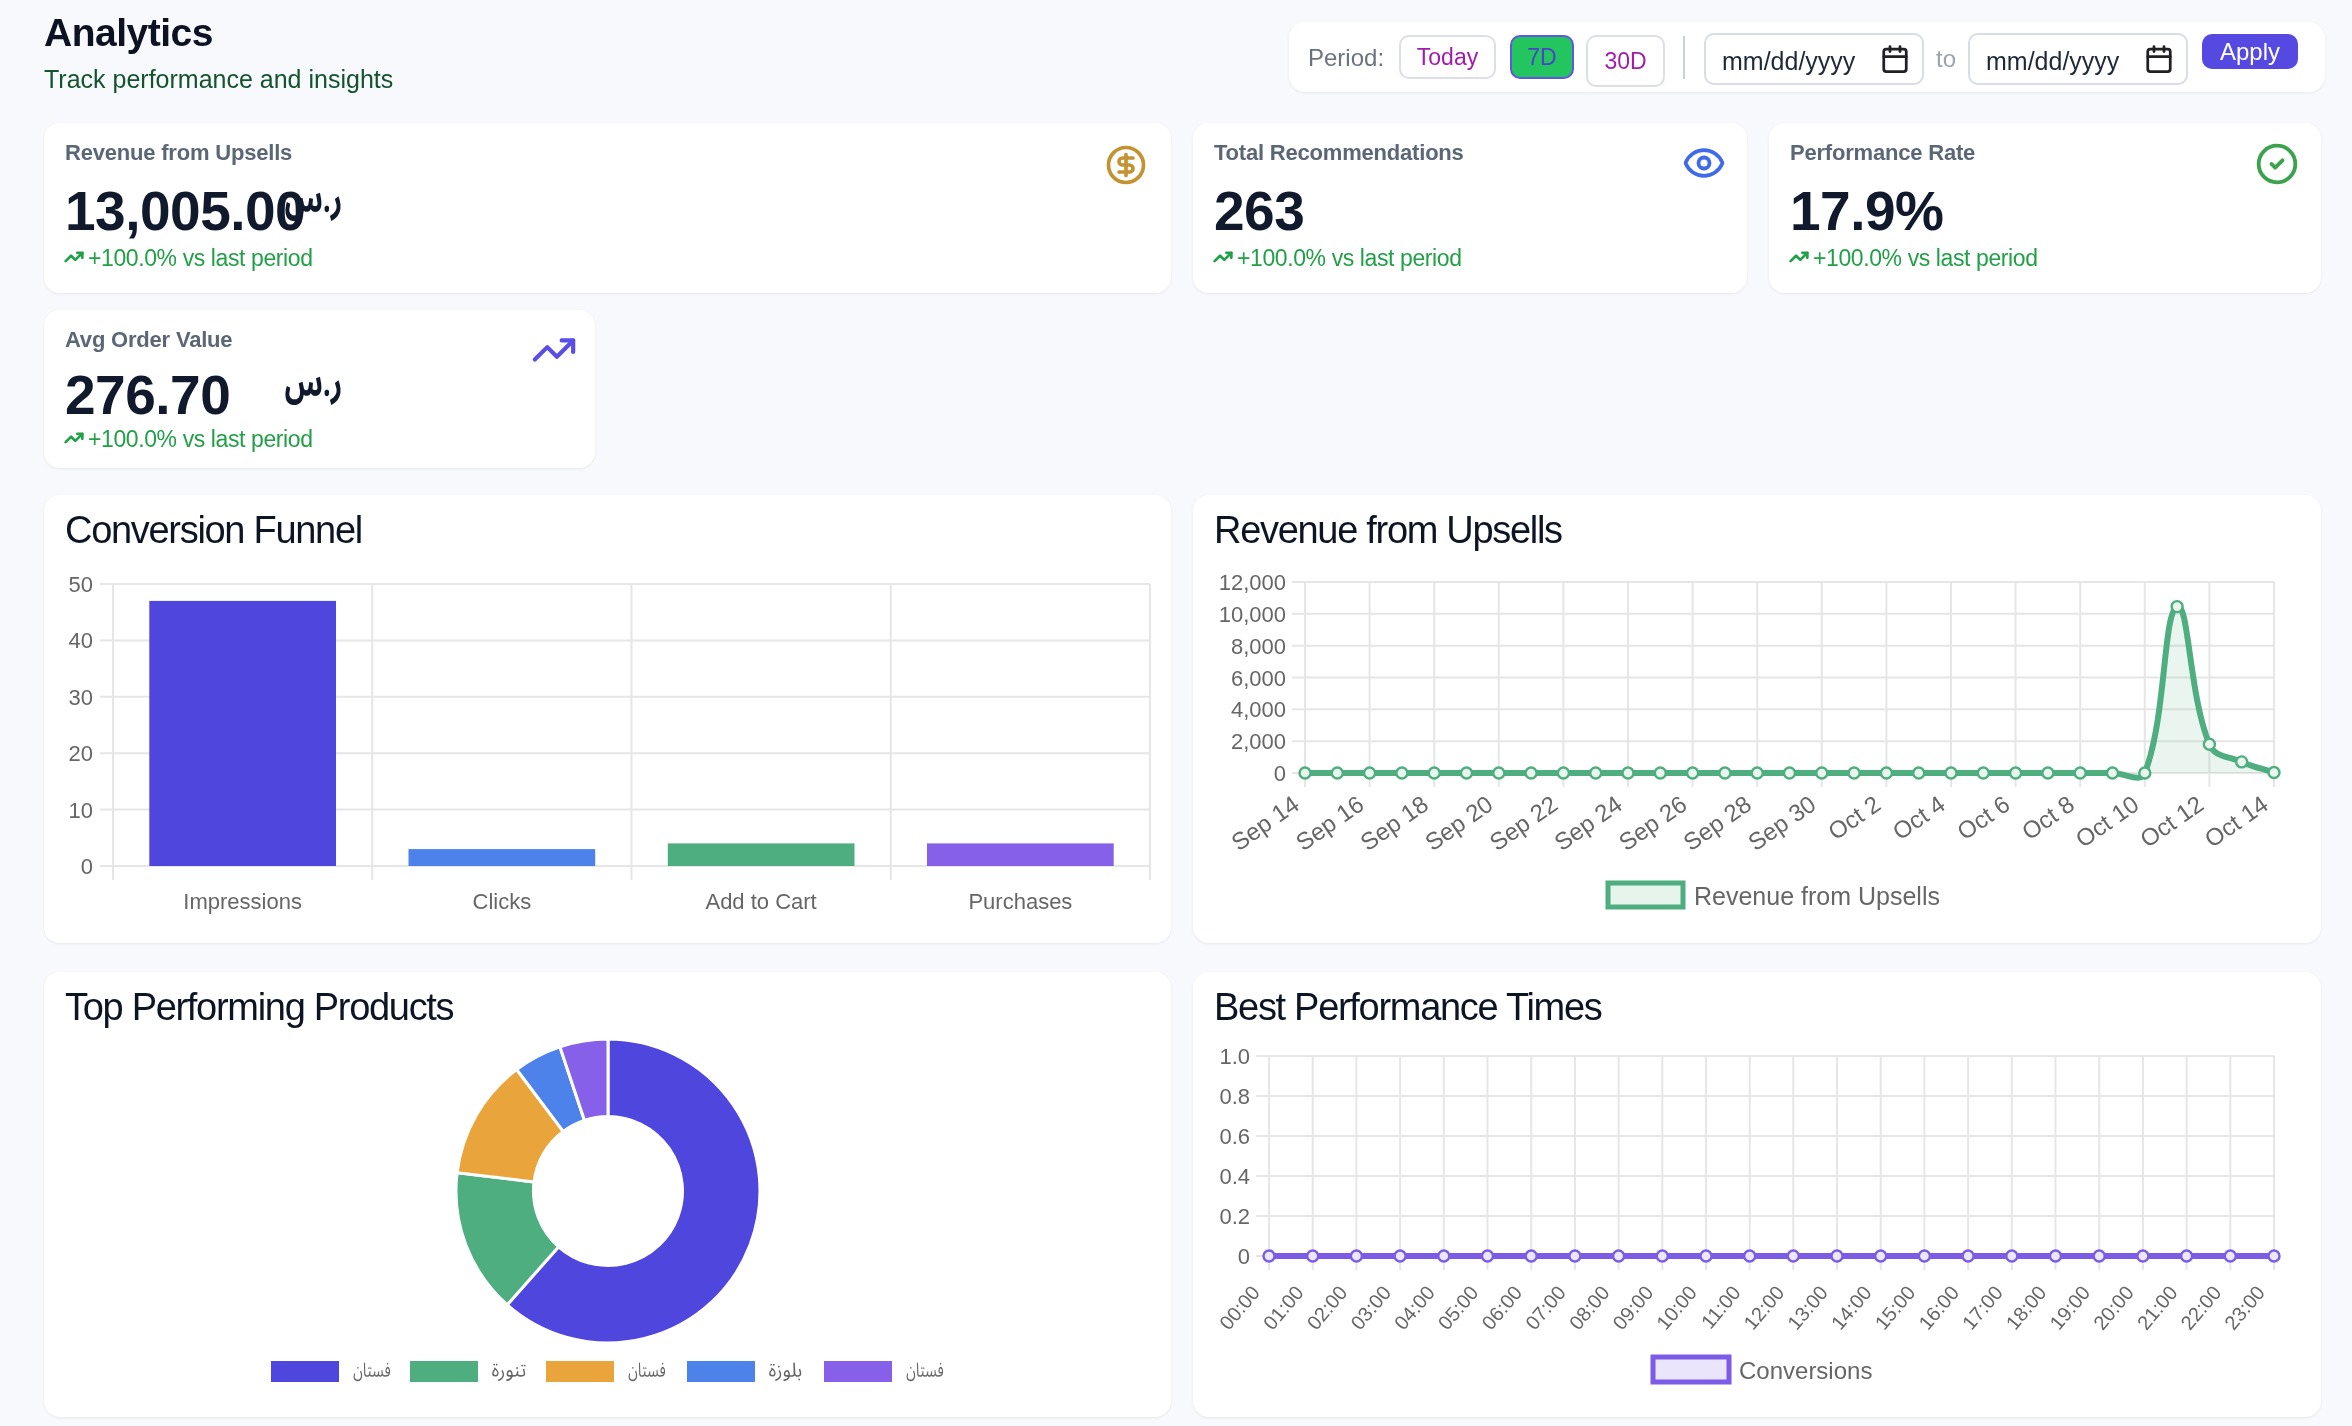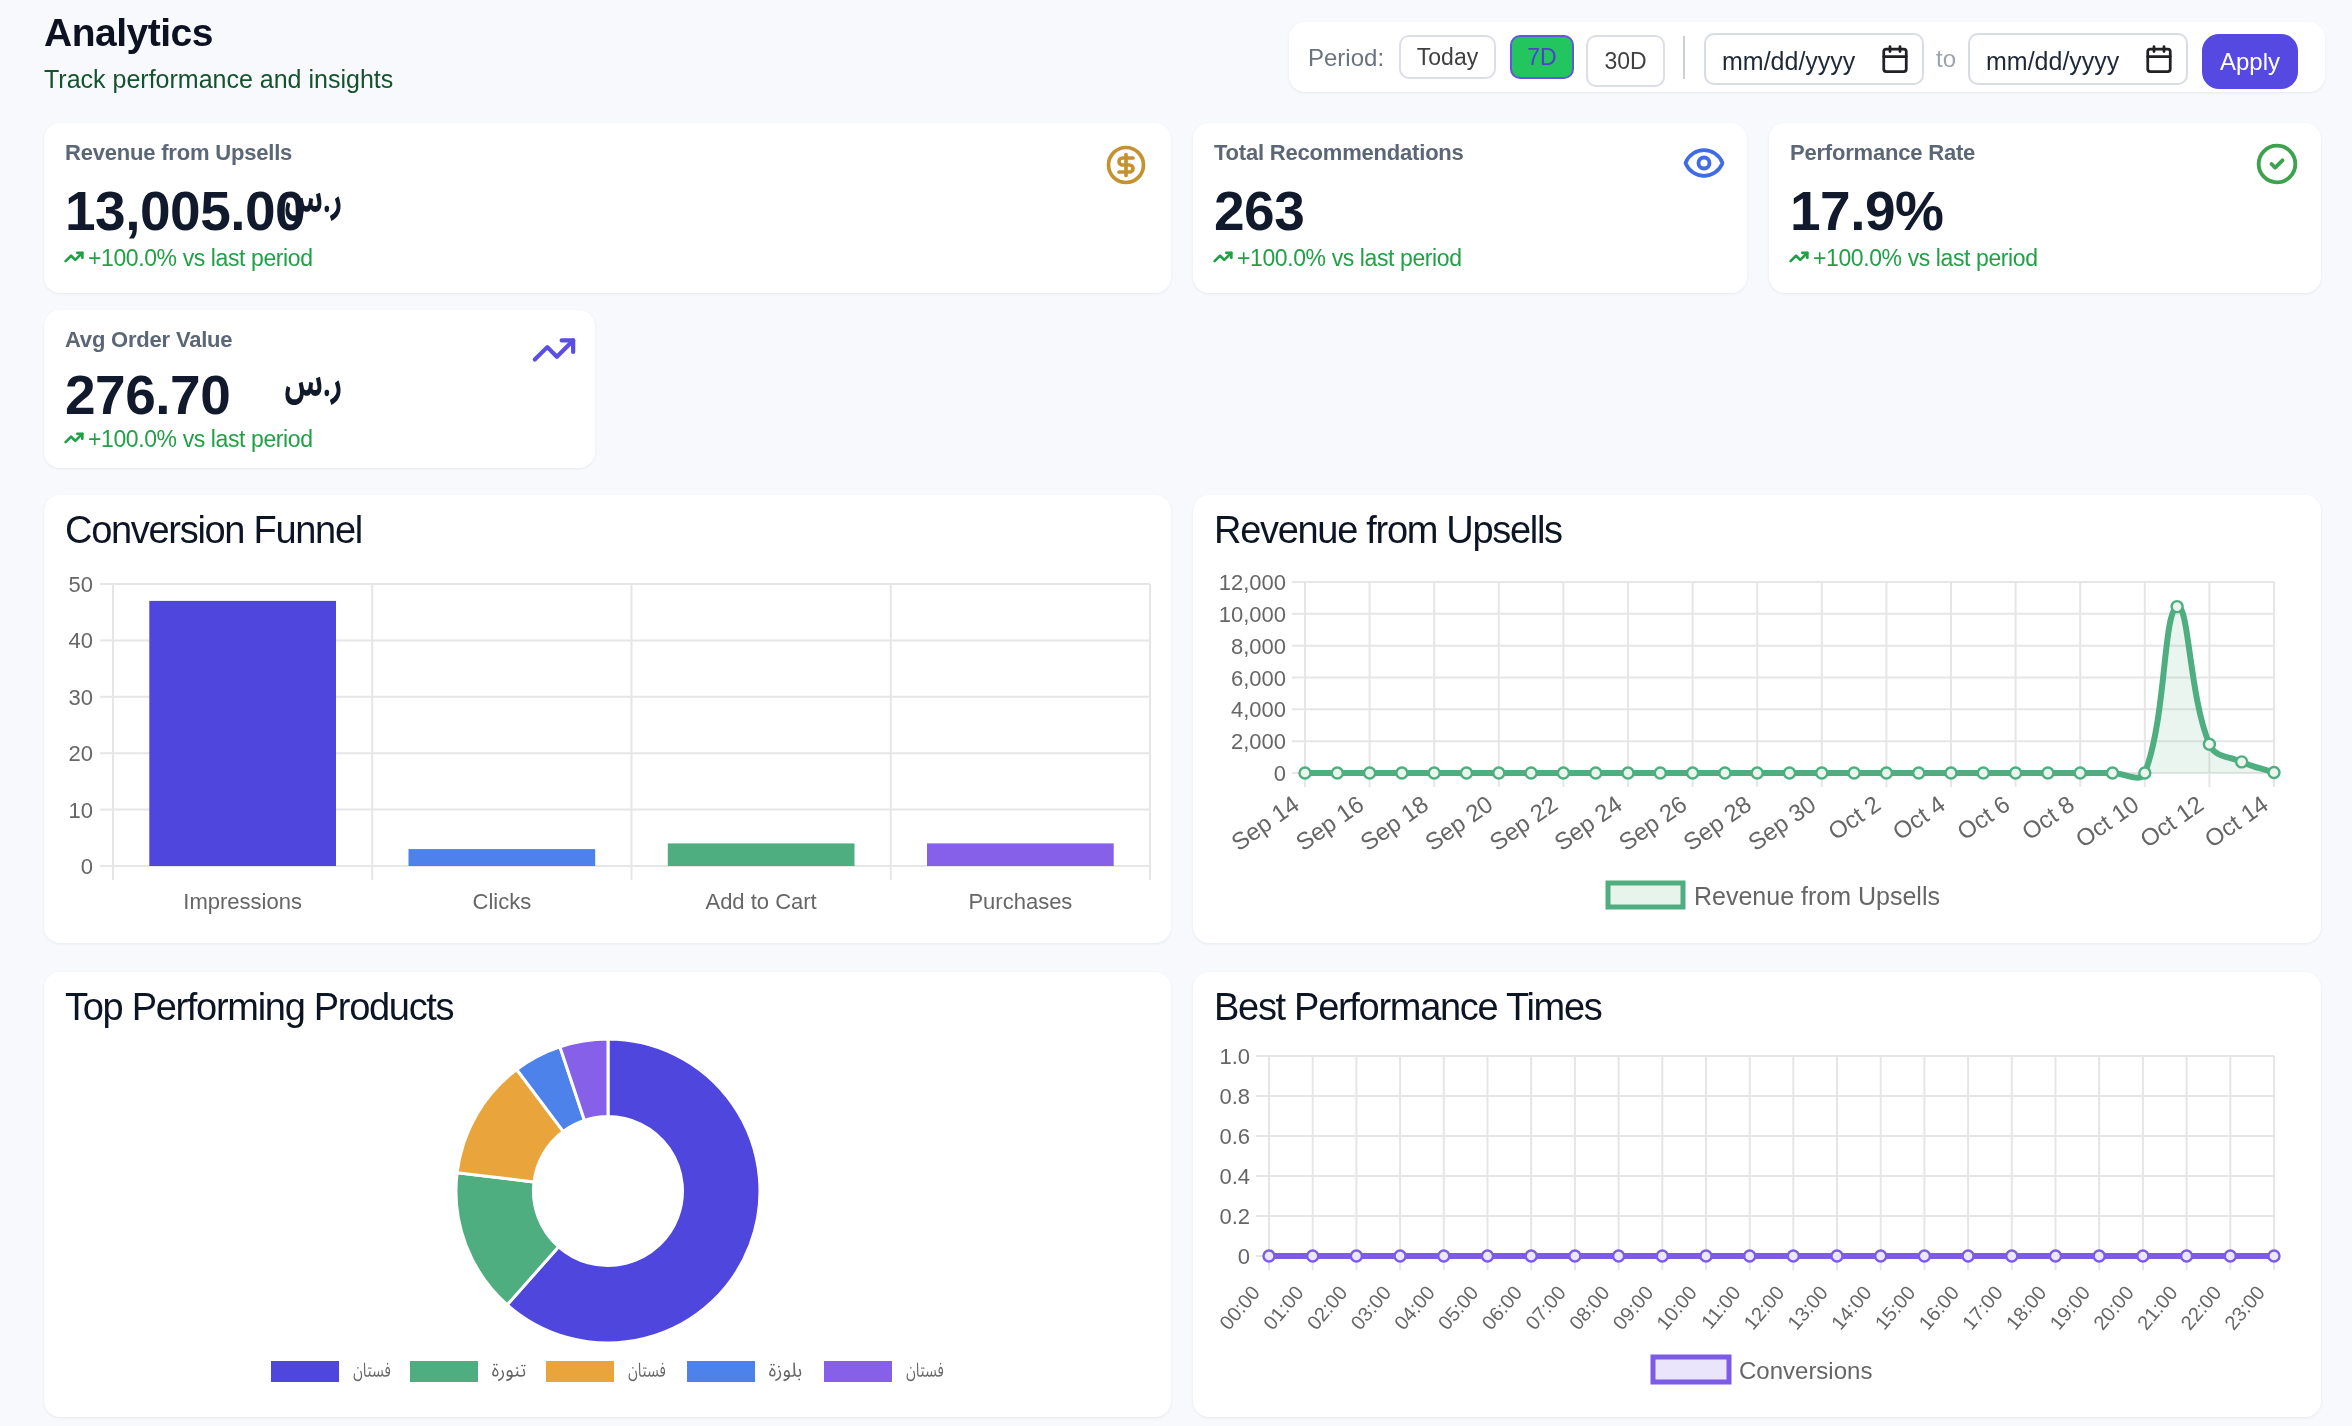--- a/index.html
+++ b/index.html
@@ -1,21 +1,21 @@
 <!DOCTYPE html>
 <html><head><meta charset="utf-8"><style>
 *{margin:0;padding:0;box-sizing:border-box}
 body{width:2352px;height:1426px;background:#f7f9fc;font-family:"Liberation Sans",sans-serif;position:relative;overflow:hidden}
 .card{position:absolute;background:#ffffff;border-radius:16px;box-shadow:0 1px 3px rgba(16,24,40,.07)}
 .abs{position:absolute}
 .ct{position:absolute;font-size:22px;font-weight:700;color:#5b6676;letter-spacing:-.2px}
 .cv{position:absolute;font-size:55px;font-weight:700;color:#101a2c;letter-spacing:-.5px;line-height:1}
 .cg{position:absolute;font-size:23px;font-weight:400;color:#22a047;letter-spacing:-.4px}
 .htitle{position:absolute;font-size:38px;font-weight:400;color:#0d1423;letter-spacing:-1.3px}
-.btn{position:absolute;border:2px solid #dcdfe6;border-radius:10px;background:#fff;font-size:23px;color:#404040;display:flex;align-items:center;justify-content:center}
+.btn{position:absolute;border:2px solid #dcdfe6;border-radius:10px;background:#fff;font-size:23px;color:#a21caf;display:flex;align-items:center;justify-content:center}
 </style></head><body>
 <div class="abs" style="left:44px;top:11px;font-size:39px;font-weight:700;color:#0c1222;letter-spacing:-.5px">Analytics</div>
 <div class="abs" style="left:44px;top:65px;font-size:25px;color:#14532d">Track performance and insights</div>
 <div class="card" style="left:1289px;top:22px;width:1036px;height:70px"></div>
 <div class="abs" style="left:1308px;top:44px;font-size:24px;color:#6b7280">Period:</div>
 <div class="btn" style="left:1399px;top:35px;width:97px;height:44px">Today</div>
 <div class="btn" style="left:1510px;top:35px;width:64px;height:44px;background:#22c55e;border-color:#6156e4;color:#4c42ce">7D</div>
 <div class="btn" style="left:1586px;top:35px;width:79px;height:52px">30D</div>
 <div class="abs" style="left:1683px;top:36px;width:2px;height:43px;background:#ccd1d9"></div>
 <div class="abs" style="left:1704px;top:33px;width:220px;height:52px;border:2px solid #d8dce3;border-radius:10px;background:#fff"></div>
@@ -28,21 +28,21 @@
   </svg>
 <div class="abs" style="left:1968px;top:33px;width:220px;height:52px;border:2px solid #d8dce3;border-radius:10px;background:#fff"></div>
 <div class="abs" style="left:1986px;top:47px;font-size:25px;color:#1f2937">mm/dd/yyyy</div>
 <svg style="position:absolute;left:2144px;top:44px" width="30" height="30" viewBox="0 0 24 24" fill="none" stroke="#202124" stroke-width="2.2" stroke-linecap="round" stroke-linejoin="round">
     <path d="M8 2v4"></path>
     <path d="M16 2v4"></path>
     <rect x="3" y="4" width="18" height="18" rx="2"></rect>
     <path d="M3 10h18"></path>
   </svg>
 <div class="abs" style="left:1936px;top:45px;font-size:24px;color:#9ca3af">to</div>
-<div class="abs" style="left:2202px;top:34px;width:96px;height:55px;background:#5549e2;border-radius:17px;color:#fff;font-size:24px;display:flex;align-items:center;justify-content:center">Apply</div>
+<div class="abs" style="left:2202px;top:34px;width:96px;height:35px;background:#5549e2;border-radius:10px;color:#fff;font-size:24px;display:flex;align-items:center;justify-content:center">Apply</div>
 <div class="card" style="left:44px;top:123px;width:1127px;height:170px"></div>
 <div class="ct" style="left:65px;top:140px">Revenue from Upsells</div>
 <div class="cv" style="left:65px;top:184px">13,005.00</div>
 <svg style="position:absolute;left:64px;top:247px" width="20" height="20" viewBox="0 0 24 24" fill="none" stroke="#22a047" stroke-width="3.2" stroke-linecap="round" stroke-linejoin="round">
     <polyline points="22 7 13.5 15.5 8.5 10.5 2 17"></polyline>
     <polyline points="16 7 22 7 22 13"></polyline>
   </svg>
 <div class="cg" style="left:88px;top:245px">+100.0% vs last period</div>
 <svg style="position:absolute;left:283px;top:190px" width="61" height="34" viewBox="0 0 350 134" preserveAspectRatio="none">
     <path d="M74.0 122.1L56.0 122.3L41.0 119.2L29.0 113.1L20.7 105.0L15.6 95.0L13.6 79.0L16.6 61.0L22.0 47.3L41.5 54.0L36.1 77.0L37.6 86.0L42.3 93.0L55.0 99.4L77.0 99.2L91.0 92.3L97.3 80.0L97.2 64.0L90.0 36.7L112.0 30.9L120.9 59.0L127.0 63.3L134.0 64.1L141.0 62.2L145.2 57.0L151.0 32.0L171.0 34.5L172.2 35.0L169.4 55.0L170.6 60.0L177.0 63.4L191.0 63.2L196.3 60.0L198.4 52.0L189.4 17.0L212.0 10.8L219.3 38.0L220.5 57.0L217.0 70.0L209.0 79.5L199.0 84.4L186.0 86.3L171.0 84.3L159.0 75.8L151.0 83.4L141.0 86.1L128.0 85.4L119.0 81.7L114.5 97.0L104.0 110.4L90.0 118.4L74.0 122.1ZM280.0 121.3L277.0 121.9L269.2 102.0L291.0 91.4L303.2 80.0L307.3 71.0L307.4 59.0L297.8 35.0L318.0 24.5L325.3 39.0L330.1 58.0L329.4 74.0L326.3 84.0L321.3 93.0L311.0 104.1L296.0 114.2L280.0 121.3ZM255.0 87.3L245.0 86.4L238.5 80.0L238.6 68.0L246.0 61.7L257.0 61.9L262.0 64.8L264.4 69.0L263.2 82.0L255.0 87.3Z" fill="#101a2c"></path>

